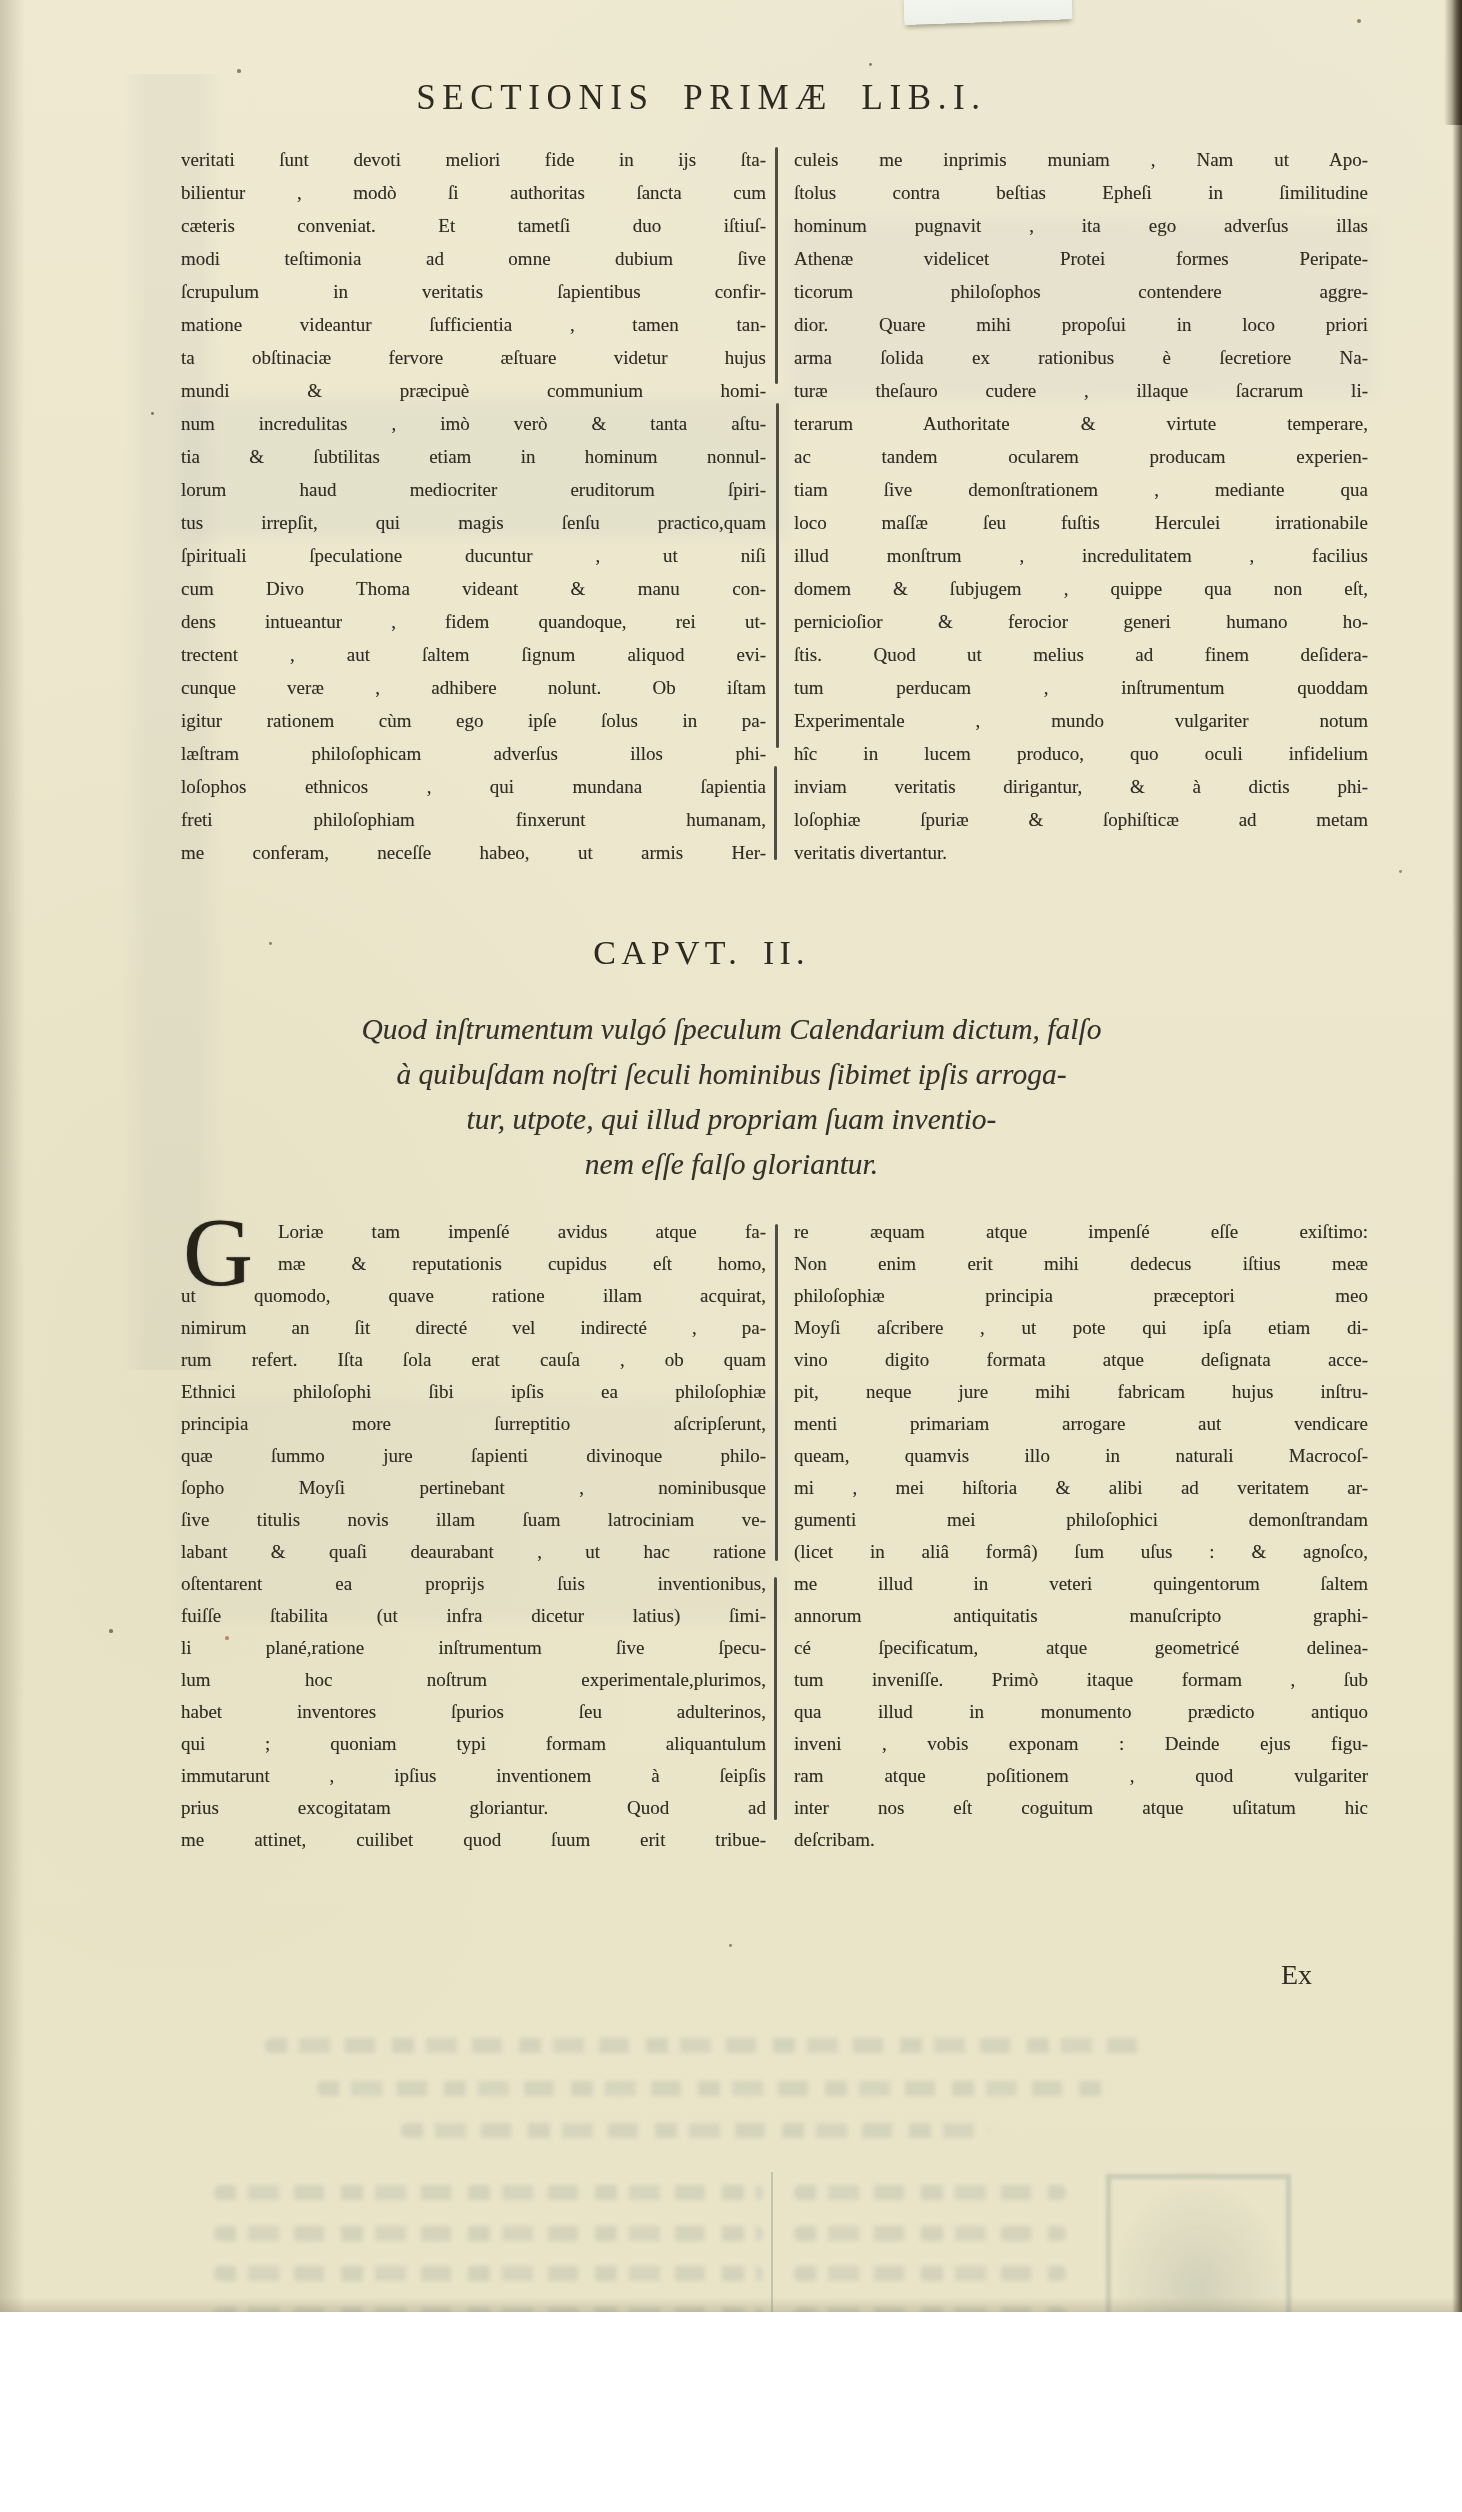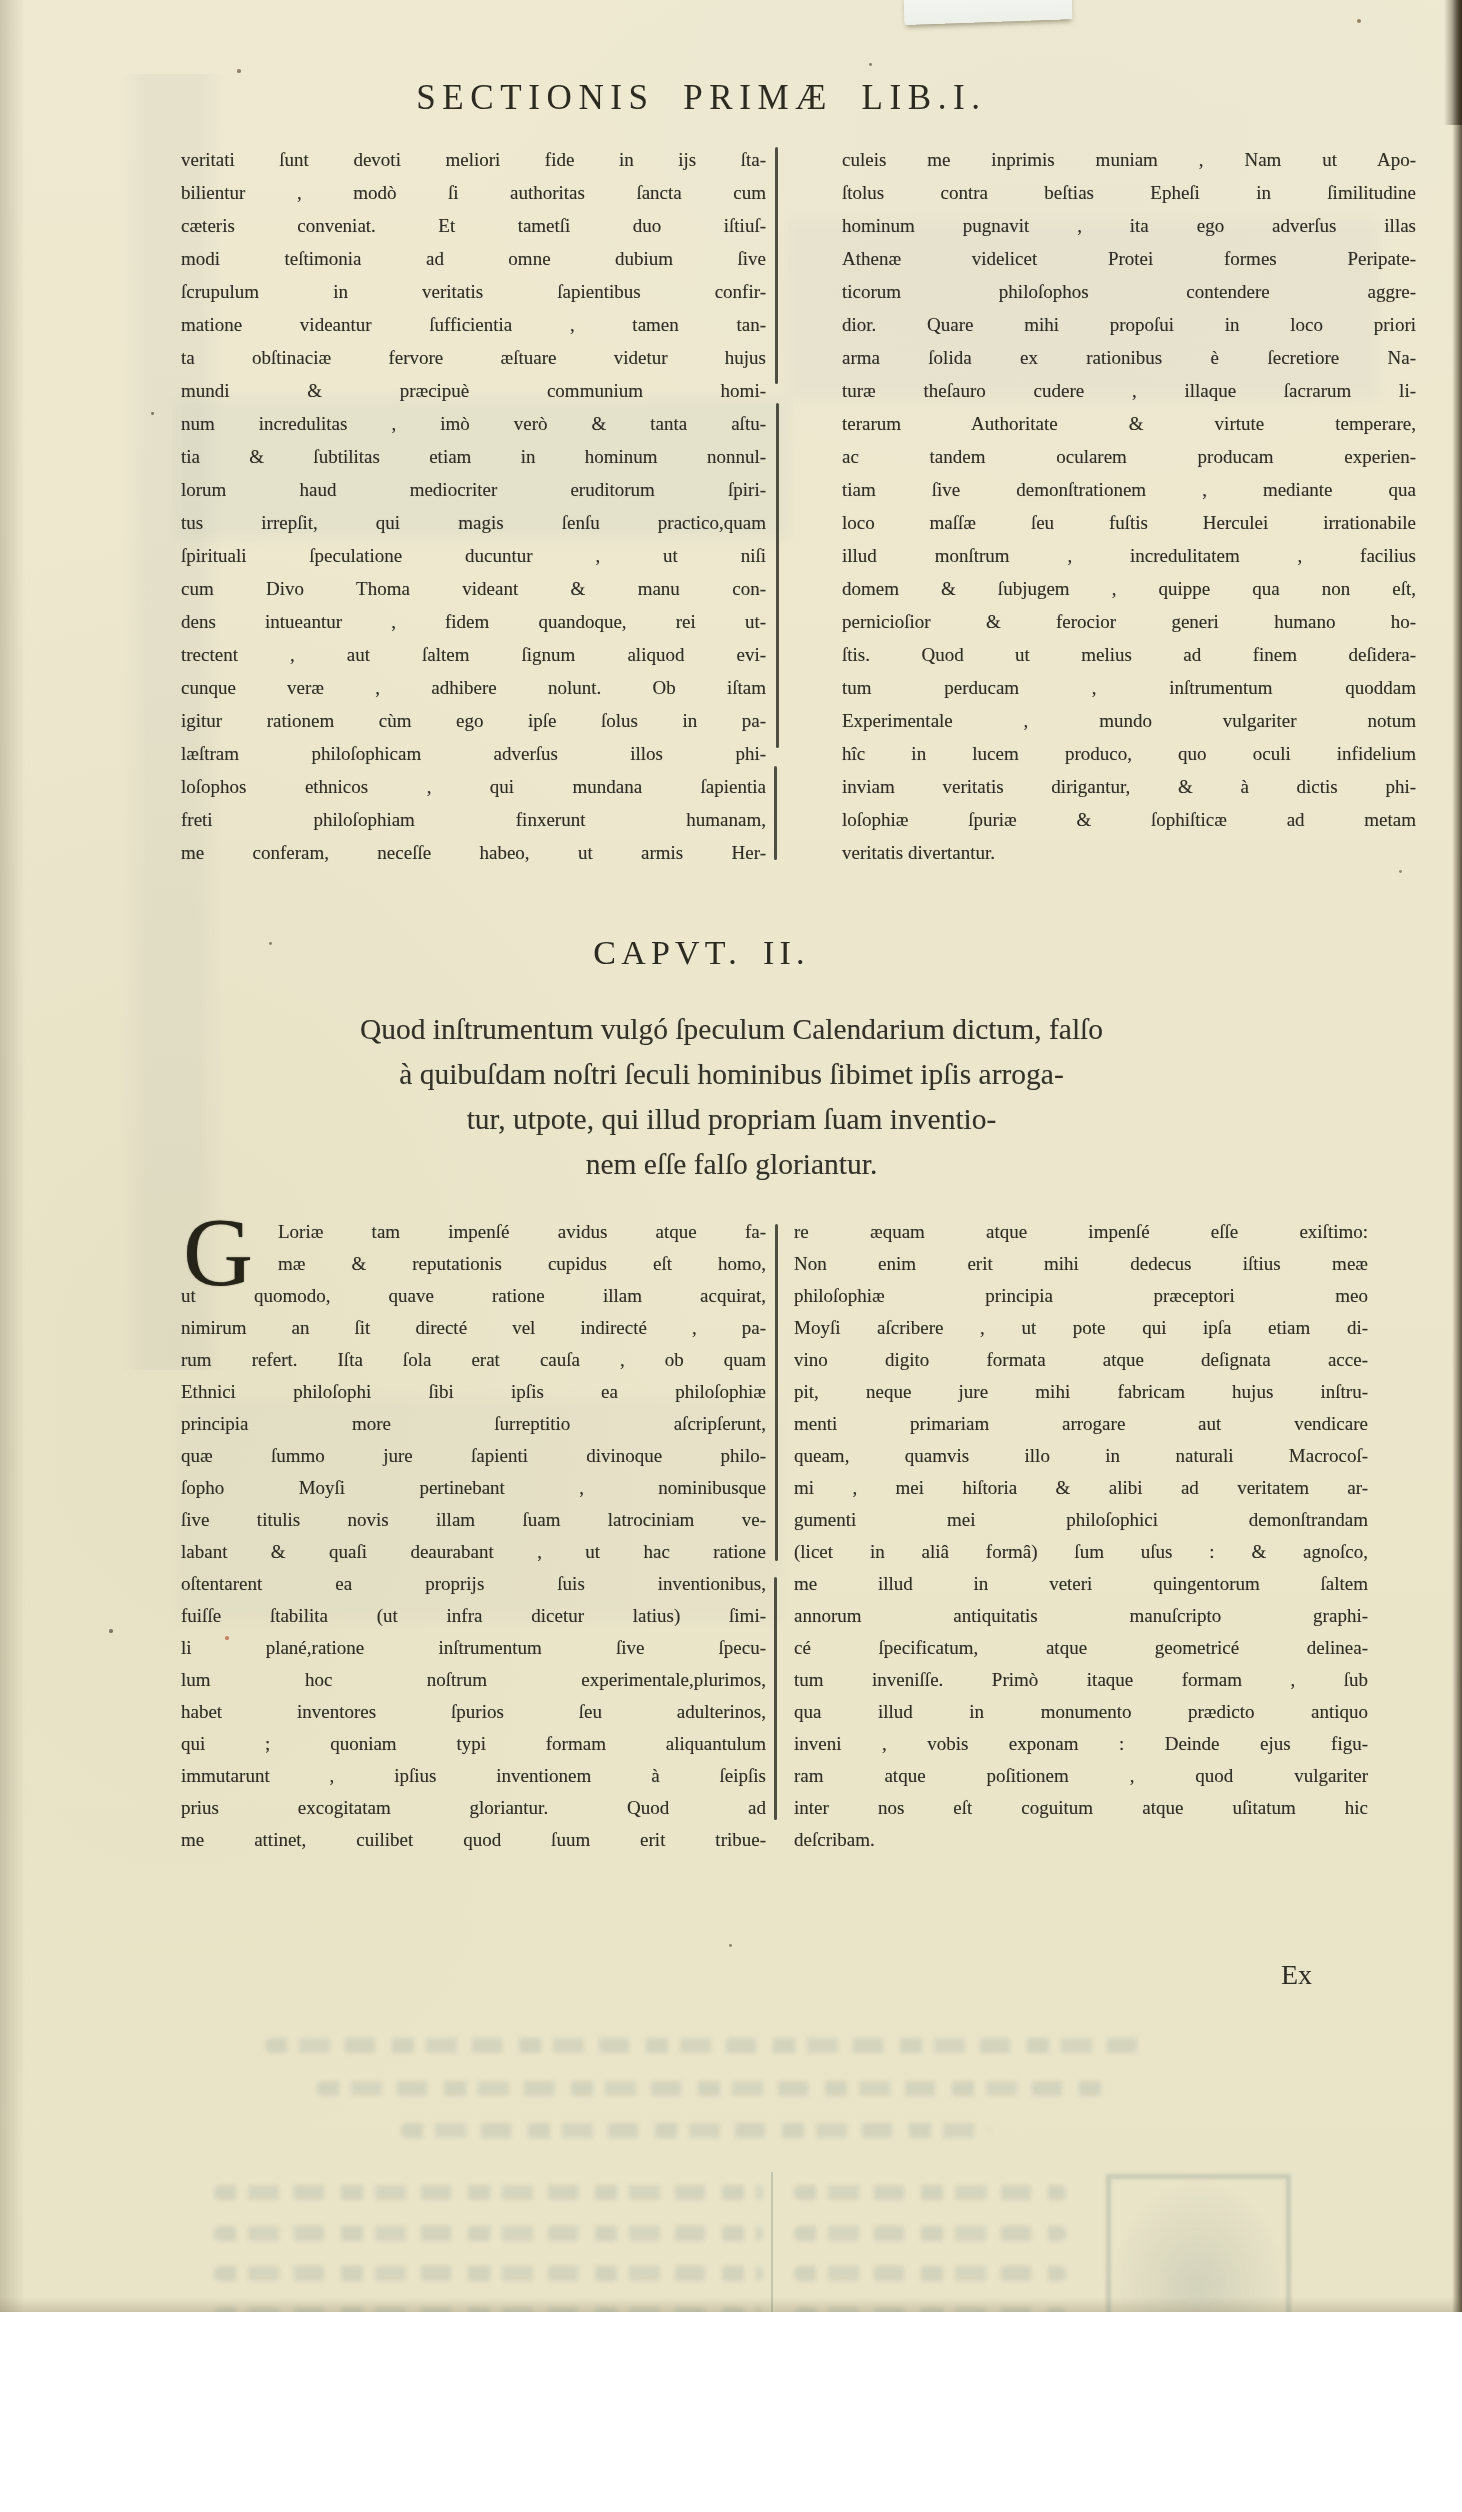--- a/index.html
+++ b/index.html
@@ -12,30 +12,30 @@
     font-family:"Liberation Serif","DejaVu Serif",serif;
   }
   
   .running-head{position:absolute;top:78px;left:-29.5px;width:1462px;text-align:center;
     font-size:35px;letter-spacing:6.6px;word-spacing:13.3px;color:#2c2a21;}
   .col{position:absolute;color:#2f2d25;font-size:19px;}
   .col .line{height:33px;line-height:33px;text-align:justify;text-align-last:justify;
     overflow:hidden;text-shadow:0 0 0.7px rgba(47,45,37,.35);}
   .col .line.short{text-align-last:left;}
   .col-tl{left:181px;top:143px;width:585px;}
-  .col-tr{left:794px;top:143px;width:574px;margin-left:48px;}
+  .col-tr{left:794px;top:143px;width:574px;}
   .col-bl{left:181px;top:1216px;width:585px;}
   .col-br{left:794px;top:1216px;width:574px;}
   .col-bl .line,.col-br .line{height:32px;line-height:32px;}
   .col-bl .line:nth-child(-n+2){padding-left:97px;}
   .dropcap{position:absolute;left:183px;top:1212px;font-size:97px;line-height:82px;
     color:#262419;text-shadow:0 0 1.5px rgba(38,36,25,.5);}
   .chapter-head{position:absolute;top:934px;left:-29.5px;width:1462px;text-align:center;
     font-size:34px;letter-spacing:5.2px;word-spacing:7.4px;color:#2c2a21;}
-  .argument{position:absolute;top:1007px;left:172px;width:1119px;
+  .argument{position:absolute;top:1007px;left:172px;width:1119px;font-style:italic;
     font-size:29.5px;color:#33312a;}
   .argument .line{height:45px;line-height:45px;text-align:center;text-align-last:center;
     overflow:hidden;text-shadow:0 0 0.7px rgba(51,49,42,.3);}
   .catchword{position:absolute;left:1281px;top:1959px;font-size:28px;color:#2f2d25;}
   
   .rule{position:absolute;width:2.9px;background:#3a382f;border-radius:1.5px;opacity:.88;}
   .rule-t1{left:775px;top:147px;height:237px;}
   .rule-t2{left:776px;top:403px;height:345px;}
   .rule-t3{left:774px;top:766px;height:94px;}
   .rule-b1{left:775px;top:1224px;height:337px;}

